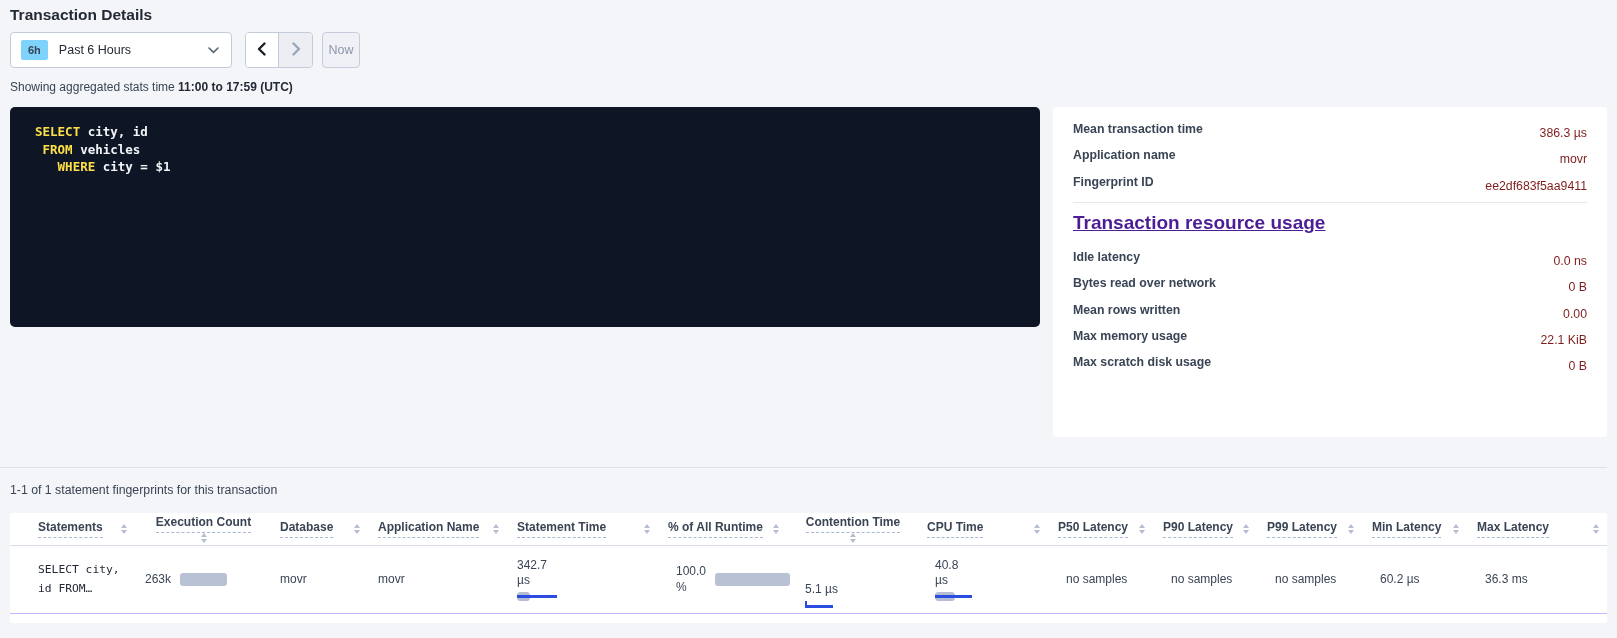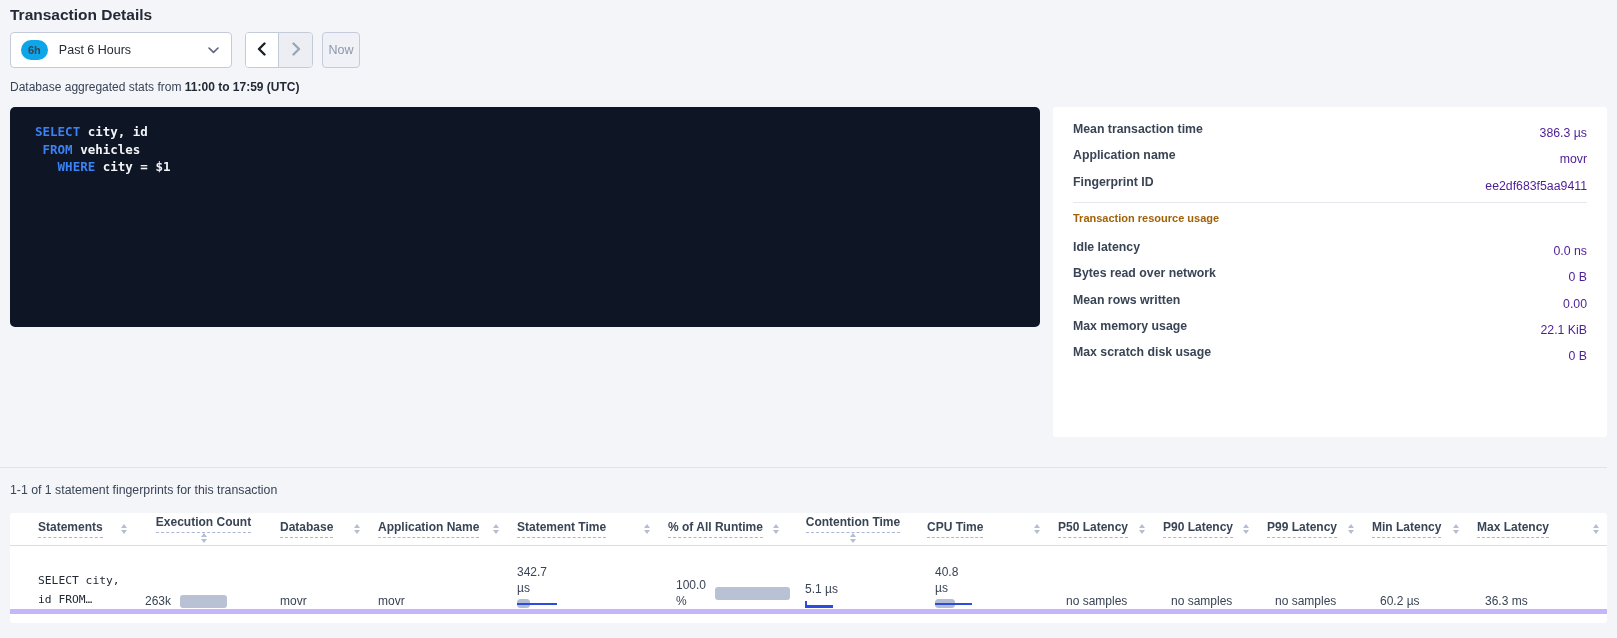--- a/index.html
+++ b/index.html
@@ -14,22 +14,22 @@
   .abs { position:absolute; }
 
   
   .page-title { left:10px; top:6px; font-size:15.5px; font-weight:700; color:#242a35; }
   .toolbar { left:10px; top:32px; display:flex; align-items:stretch; height:36px; }
   .time-dropdown {
     width:222px; background:#fff; border:1px solid #c3cad8; border-radius:4px;
     display:flex; align-items:center; padding:0 12px 0 10px; cursor:pointer;
   }
   .time-badge {
-    background:#0ea5e9; color:#394455; font-size:11px; font-weight:700;
-    padding:4px 7px; border-radius:10px; margin-right:11px;
+    background:#7dd3fc; color:#394455; font-size:11px; font-weight:700;
+    padding:4px 7px; border-radius:2px; margin-right:11px;
   }
   .time-label { font-size:12.5px; color:#242a35; }
   .dd-chevron { margin-left:auto; display:flex; align-items:center; }
   .arrow-group {
     margin-left:13px; display:flex; border:1px solid #c3cad8; border-radius:4px;
     overflow:hidden; background:#fff;
   }
   .arrow-btn {
     width:33px; display:flex; align-items:center; justify-content:center;
     border:none; background:#fff; cursor:pointer;
@@ -45,32 +45,32 @@
 
   
   .sql-card {
     left:10px; top:107px; width:1030px; height:220px;
     background:#0e1524; border-radius:5px; padding:16px 20px 0 25px;
   }
   .sql-line {
     font-family:"DejaVu Sans Mono", monospace; font-weight:700;
     font-size:12.5px; line-height:17.5px; color:#f2f4f8; white-space:pre;
   }
-  .sql-kw { color:#3b82f6; }
+  .sql-kw { color:#fde047; }
 
   
   .summary-card {
     left:1053px; top:107px; width:554px; height:330px;
     background:#fff; border-radius:3px; padding:9px 20px 0 20px;
   }
   .kv { display:flex; justify-content:space-between; align-items:center; height:26.3px; }
   .kv-label { font-size:12.3px; font-weight:700; color:#394455; }
-  .kv-value { font-size:12.3px; color:#4c1d95;margin-top:8px; }
+  .kv-value { font-size:12.3px; color:#7f1d1d;margin-top:8px; }
   .panel-divider { border-top:1px solid #e4e8ee; margin:7px 0 9px 0; }
-  .resource-heading { font-size:11px; font-weight:700; color:#a16207; margin:8px 0 10px 0; }
+  .resource-heading { font-size:19px; font-weight:700; color:#4c1d95; margin:8px 0 10px 0;text-decoration:underline; }
 
   
   .page-divider { left:0; top:467px; width:1607px; border-top:1px solid #dfe3ea; }
   .fp-caption { left:10px; top:483px; font-size:12.3px; color:#394455; }
 
   
   .table-card {
     left:10px; top:513px; width:1597px; height:110px;
     background:#fff; border-radius:3px; overflow:hidden;
   }
@@ -84,22 +84,22 @@
   }
   .th-label {
     font-size:12px; font-weight:700; color:#394455;
     border-bottom:1.5px dashed #a9b7d4; padding-bottom:3px; white-space:nowrap;
   }
   .sort-icon { display:inline-flex; flex-direction:column; gap:2.5px; }
   .sort-icon i { display:block; width:0; height:0; border-left:3.5px solid transparent; border-right:3.5px solid transparent; }
   .tri-up { border-bottom:4.5px solid #b4bdd1; }
   .tri-down { border-top:4.5px solid #b4bdd1; }
   .trow {
-    display:flex; align-items:flex-end; height:68px; padding-left:28px;
-    border-bottom:5px solid #c4b5fd;
+    display:flex; align-items:center; height:68px; padding-left:28px;
+    border-bottom:1px solid #c4b5fd;
   }
   .td { flex:none; padding-right:16px; display:flex; flex-direction:column; justify-content:center; }
   .cell-text { font-size:12px; color:#394455; line-height:15.5px; }
   .mono-stmt {
     font-family:"DejaVu Sans Mono", monospace; font-size:11.3px; line-height:18.5px;
     color:#242a35; cursor:pointer; white-space:pre;
   }
   .hflex { display:flex; align-items:center; gap:9px; }
   .bar-gray { display:inline-block; height:13px; border-radius:3px; background:#b9c1d5; flex:none; }
   .bar-combo { position:relative; height:10px; margin-top:3px; }
@@ -136,21 +136,21 @@
       <span>
         <svg width="10" height="14" viewBox="0 0 10 14">
             <path d="M2.5 1.5 L8 7 L2.5 12.5" stroke="#9aa6ba" stroke-width="2.4" fill="none" stroke-linecap="round" stroke-linejoin="round"></path>
           </svg>
       </span>
     </button>
   </div>
   <button class="now-btn">Now</button>
 </div>
 
-<p class="abs stats-caption"><span>Database aggregated stats from </span><b>11:00 to 17:59 (UTC)</b></p>
+<p class="abs stats-caption"><span>Showing aggregated stats time </span><b>11:00 to 17:59 (UTC)</b></p>
 
 <div class="abs sql-card">
   <div class="sql-line"><span></span><span class="sql-kw">SELECT</span><span> city, id</span></div>
   <div class="sql-line"><span> </span><span class="sql-kw">FROM</span><span> vehicles</span></div>
   <div class="sql-line"><span>   </span><span class="sql-kw">WHERE</span><span> city = $1</span></div>
 </div>
 
 <div class="abs summary-card">
   <div id="summary-top">
       <div class="kv">

